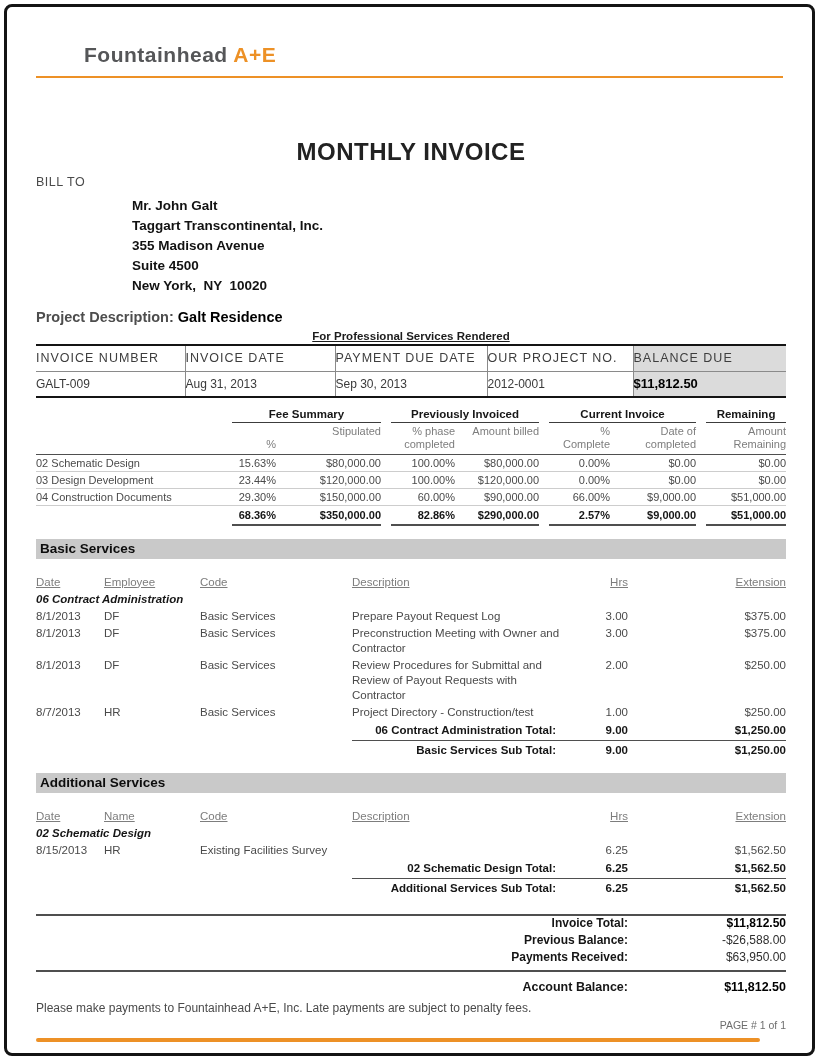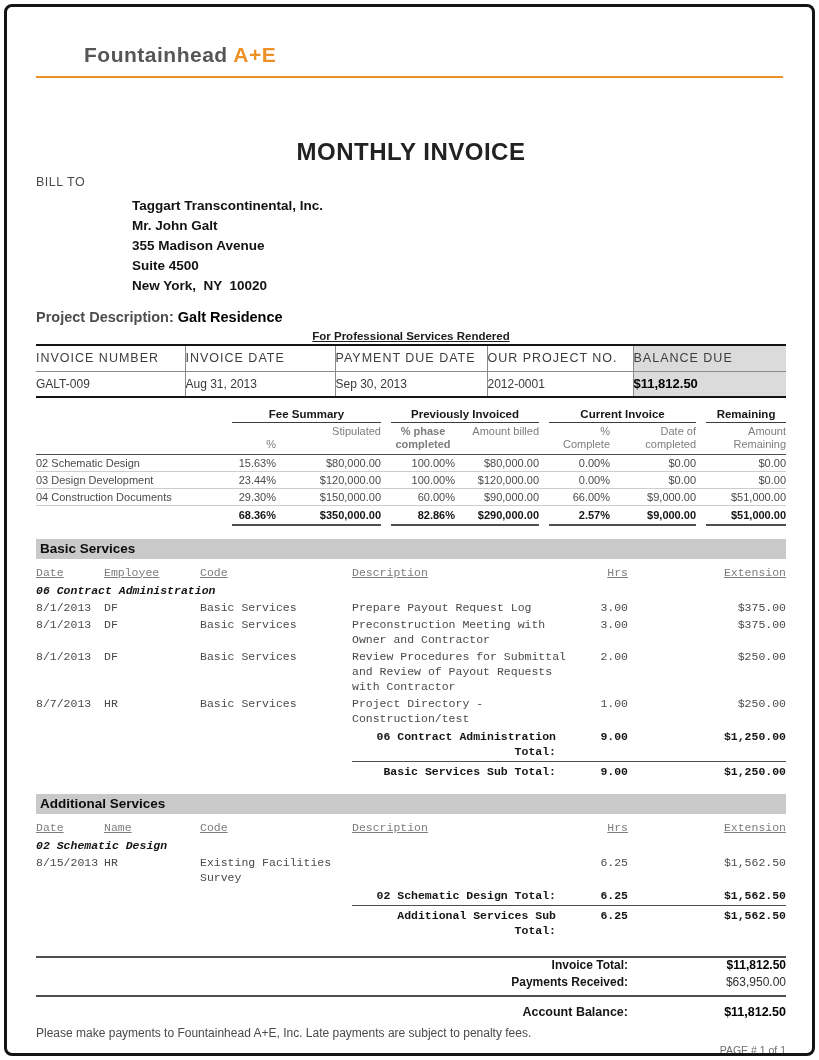--- a/index.html
+++ b/index.html
@@ -43,35 +43,35 @@
 
   
   .fee{width:750px; margin-top:9px; font-size:11px;}
   .fee td,.fee th{padding:1px 0;}
   .fee .grp th{font-size:11.5px; font-weight:bold; color:#161616; text-align:center;
                border-bottom:1.5px solid #3c3c3c; padding-bottom:2px;}
   .fee .grp th.lbl,.fee .grp th.sp{border-bottom:none;}
   .fee .grp th.last{text-align:center;}
   .fee .sub td{color:var(--muted); text-align:right; white-space:pre-line; vertical-align:bottom;
                line-height:13px; padding:2px 0 3px; border-bottom:1px solid #4f4f4f;}
-  .fee .sub td.ctr{text-align:center;font-weight:bold;}
+  .fee .sub td.ctr{}
   .fee .sub td.vt{vertical-align:top;}
   .fee tbody td{text-align:right; color:var(--body); border-bottom:1px solid #cdcdcd; height:17px;
                 vertical-align:middle;}
   .fee tbody td.lbl{text-align:left;}
   .fee .tot td{font-weight:bold; color:#161616; text-align:right; height:19px;
                border-top:1px solid #4f4f4f; border-bottom:2px solid #4f4f4f;}
   .fee .tot td.lbl,.fee .tot td.sp{border-top:none; border-bottom:none;}
 
   
   .band{margin-top:13px; width:750px; height:20px; background:var(--band);
         font-size:13.5px; font-weight:bold; color:#0d0d0d; padding:1px 4px; line-height:18px;}
 
   
-  .svc{width:750px; margin-top:5px; font-size:11.5px;font-family:Liberation Mono, monospace;}
+  .svc{width:750px; margin-top:15px; font-size:11.5px;}
   .svc thead th{font-weight:normal; color:var(--muted); text-align:left;
                 text-decoration:underline; padding:2px 0 3px;}
   .svc th.r,.svc td.r{text-align:right;}
   .svc td{vertical-align:top; color:var(--body); padding:1px 0; line-height:15px;}
   .svc .grouplbl td{font-weight:bold; font-style:italic; color:#161616;}
   .svc .total-row td{font-weight:bold; color:#161616; padding:2px 0;}
   .svc .total-row td.tl{text-align:right; padding-right:14px;}
   .svc tr.sep td.s{border-top:1px solid #4f4f4f;}
 
   
@@ -96,22 +96,22 @@
     <div class="logo-row">
       <span class="logo-main">Fountainhead</span>
       <span class="logo-accent">A+E</span>
     </div>
     <div class="rule-top"></div>
 
     <div class="doc-title">MONTHLY INVOICE</div>
 
     <div class="billto-label">BILL TO</div>
     <div class="addr">
+        <div>Mr. John Galt</div>
         <div>Taggart Transcontinental, Inc.</div>
-        <div>Mr. John Galt</div>
         <div>355 Madison Avenue</div>
         <div>Suite 4500</div>
         <div>New York,  NY  10020</div>
       </div>
 
     <div class="project-line">
       <span class="project-label">Project Description:</span>
       <span class="project-value">Galt Residence</span>
     </div>
 
@@ -377,20 +377,24 @@
       </tbody>
     </table>
 
     <div class="summary">
       <div class="thick"></div>
       <div class="srow b">
         <span class="slabel">Invoice Total:</span>
         <span class="sval">$11,812.50</span>
       </div>
       <div class="srow">
+        <span class="slabel">Previous Balance:</span>
+        <span class="sval">-$26,588.00</span>
+      </div>
+      <div class="srow">
         <span class="slabel">Payments Received:</span>
         <span class="sval">$63,950.00</span>
       </div>
       <div class="thick" style="margin-top:3px;"></div>
       <div class="srow b acct">
         <span class="slabel">Account Balance:</span>
         <span class="sval">$11,812.50</span>
       </div>
     </div>
 

